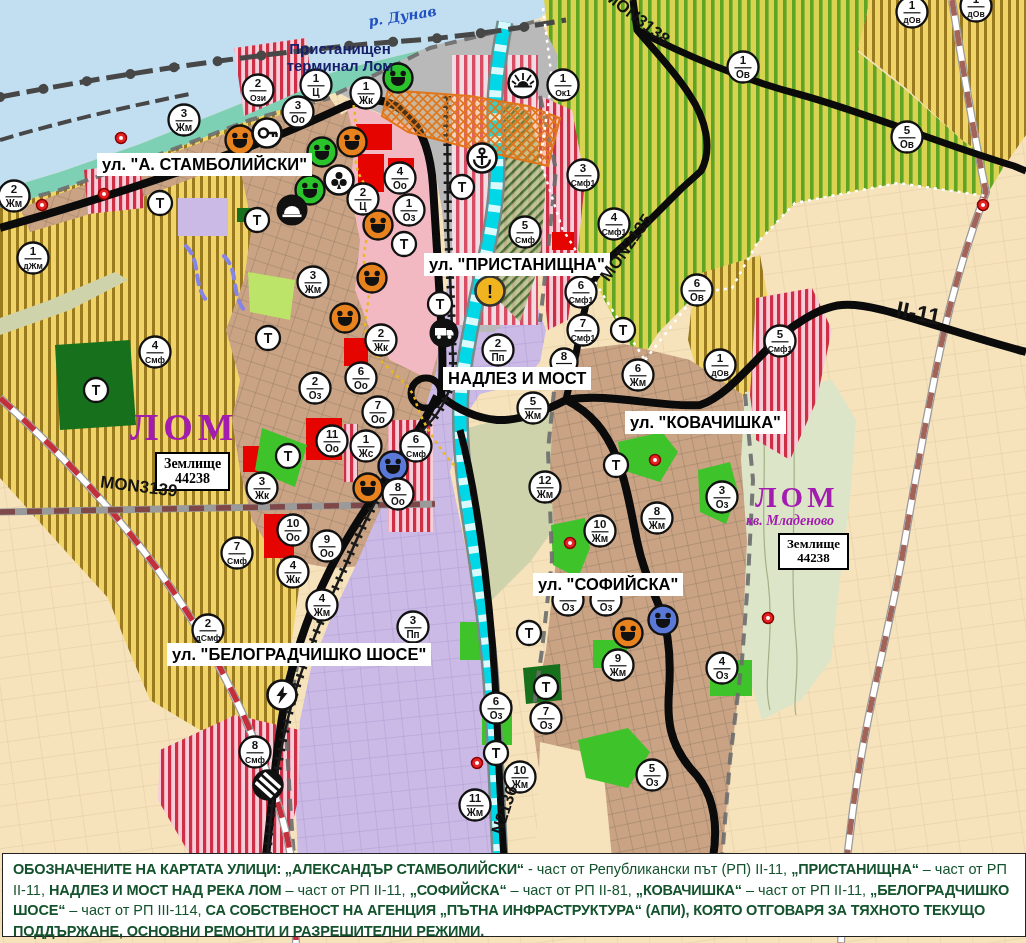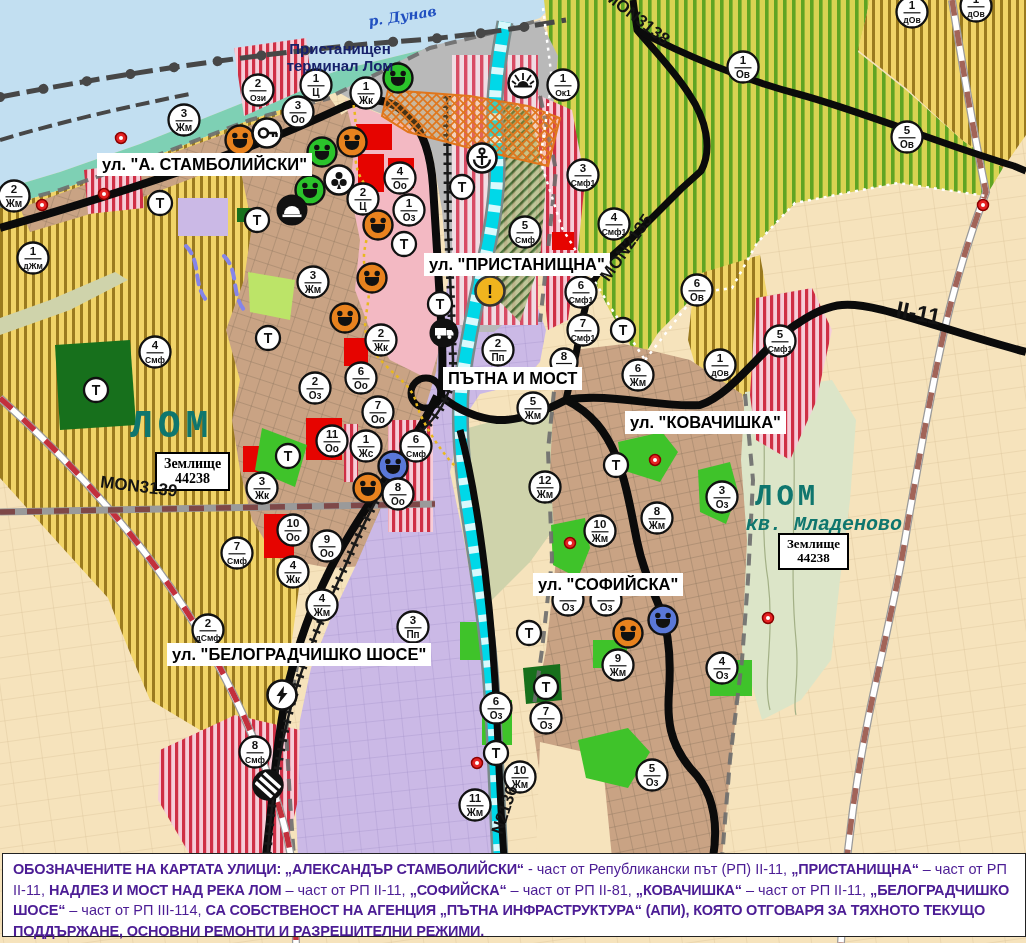--- a/index.html
+++ b/index.html
@@ -6,26 +6,26 @@
   #stage{position:relative;width:1026px;height:943px;overflow:hidden;background:#f6e3bc;
          font-family:"Liberation Sans",sans-serif;}
   #basemap{position:absolute;left:0;top:0;}
   #overlay{position:absolute;left:0;top:0;width:1026px;height:943px;}
   .slab{position:absolute;background:#fff;color:#000;font-weight:bold;font-size:16.5px;
         padding:1px 5px;white-space:nowrap;line-height:1.25;}
   .maplbl{position:absolute;white-space:pre-line;}
   .river-lbl{color:#2150c0;font-family:"DejaVu Serif",serif;font-style:italic;font-weight:bold;
              font-size:14px;transform:rotate(-9deg);}
   .port-lbl{color:#17216b;font-weight:bold;font-size:15px;text-align:center;line-height:1.15;width:126px;}
-  .city-lbl{font-family:Liberation Mono, monospace;font-weight:bold;color:#0f766e;}
+  .city-lbl{font-family:Liberation Serif, serif;font-weight:bold;color:#a21caf;}
   .zem-box{position:absolute;background:#fff;border:2px solid #000;font-family:"Liberation Serif",serif;
            font-weight:bold;text-align:center;line-height:1.1;padding:2px 7px;white-space:pre-line;margin-left:27px;}
   .roadnum{position:absolute;font-weight:bold;color:#141414;white-space:nowrap;}
   #caption{position:absolute;left:2px;top:853px;width:1002px;height:72px;background:#fff;
-           border:1px solid #222;padding:5px 10px;font-size:14.5px;line-height:1.43;color:#4c1d95;}
+           border:1px solid #222;padding:5px 10px;font-size:14.5px;line-height:1.43;color:#14532d;}
   #caption b{font-weight:700;letter-spacing:-0.2px;}
 </style>
 </head>
 <body>
 
 <div id="stage">
 
 <svg id="basemap" width="1026" height="943" viewBox="0 0 1026 943" xmlns="http://www.w3.org/2000/svg">
   <defs>
     <pattern id="pStripeRed" width="7" height="8" patternUnits="userSpaceOnUse">
@@ -772,32 +772,32 @@
       </g>
 </svg>
 
 <div id="overlay">
   <div class="maplbl river-lbl" style="left:368px;top:8px">р. Дунав</div>
   <div class="maplbl port-lbl" style="left:277px;top:40px">Пристанищен
 терминал Лом</div>
 
   <div class="slab" style="left:97px;top:153px">ул. "А. СТАМБОЛИЙСКИ"</div>
   <div class="slab" style="left:424px;top:253px">ул. "ПРИСТАНИЩНА"</div>
-  <div class="slab" style="left:443px;top:367px">ПЪТНА И МОСТ</div>
+  <div class="slab" style="left:443px;top:367px">НАДЛЕЗ И МОСТ</div>
   <div class="slab" style="left:625px;top:411px">ул. "КОВАЧИШКА"</div>
   <div class="slab" style="left:533px;top:573px">ул. "СОФИЙСКА"</div>
   <div class="slab" style="left:167px;top:643px">ул. "БЕЛОГРАДЧИШКО ШОСЕ"</div>
 
   <div class="maplbl city-lbl" style="left:130px;top:405px;font-size:38px;letter-spacing:5px">ЛОМ</div>
   <div class="zem-box" style="left:128px;top:452px;font-size:14px">Землище
 44238</div>
   <div class="roadnum" style="left:100px;top:477px;font-size:17px;transform:rotate(7deg)">MON3139</div>
 
   <div class="maplbl city-lbl" style="left:755px;top:481px;font-size:29px;letter-spacing:4px">ЛОМ</div>
-  <div class="maplbl city-lbl" style="left:746px;top:513px;font-size:20px;font-style:italic">кв. Младеново</div>
+  <div class="maplbl city-lbl" style="left:746px;top:513px;font-size:14px;font-style:italic">кв. Младеново</div>
   <div class="zem-box" style="left:751px;top:533px;font-size:13px">Землище
 44238</div>
 
   <div class="roadnum" style="left:598px;top:8px;font-size:17px;transform:rotate(38deg)">MON3138</div>
   <div class="roadnum" style="left:588px;top:238px;font-size:17px;transform:rotate(-55deg)">MON2135</div>
   <div class="roadnum" style="left:480px;top:800px;font-size:17px;transform:rotate(-72deg)">N2136</div>
   <div class="roadnum" style="left:896px;top:300px;font-size:23px;transform:rotate(11deg)">II-11</div>
 </div>
 
 <div id="caption"><b>ОБОЗНАЧЕНИТЕ НА КАРТАТА УЛИЦИ: „АЛЕКСАНДЪР СТАМБОЛИЙСКИ“</b><span> - част от Републикански път (РП) II-11, </span><b>„ПРИСТАНИЩНА“</b><span> – част от РП II-11, </span><b>НАДЛЕЗ И МОСТ НАД РЕКА ЛОМ</b><span> – част от РП II-11, </span><b>„СОФИЙСКА“</b><span> – част от РП II-81, </span><b>„КОВАЧИШКА“</b><span> – част от РП II-11, </span><b>„БЕЛОГРАДЧИШКО ШОСЕ“</b><span> – част от РП III-114, </span><b>СА СОБСТВЕНОСТ НА АГЕНЦИЯ „ПЪТНА ИНФРАСТРУКТУРА“ (АПИ), КОЯТО ОТГОВАРЯ ЗА ТЯХНОТО ТЕКУЩО ПОДДЪРЖАНЕ, ОСНОВНИ РЕМОНТИ И РАЗРЕШИТЕЛНИ РЕЖИМИ.</b></div>

